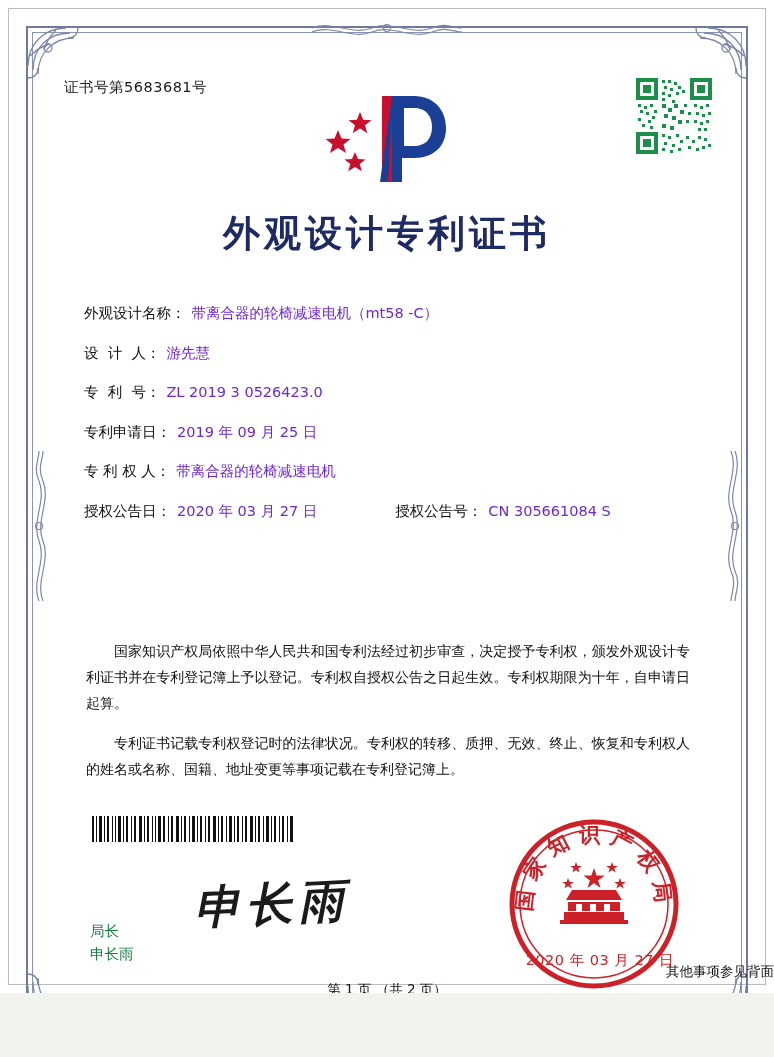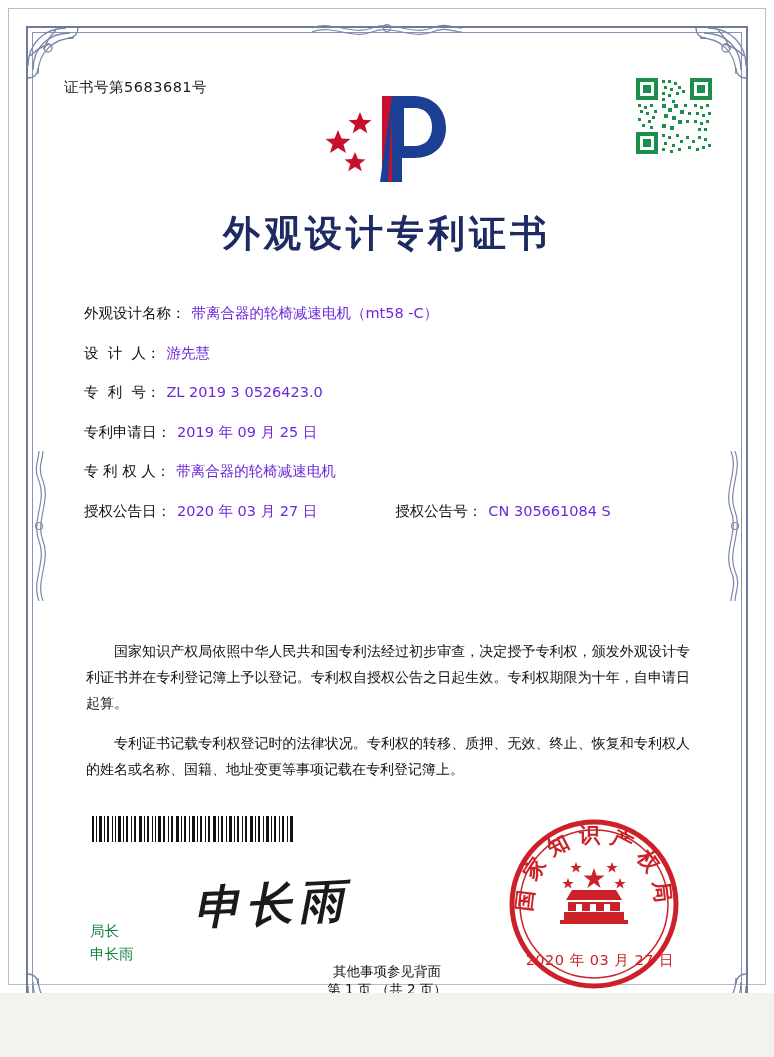--- a/index.html
+++ b/index.html
@@ -213,21 +213,21 @@
     text-align: center;
     font-size: 13.5px;
     color: #111;
   }
 
   .footer-note {
     position: absolute;
     left: 0;
     right: 0;
     bottom: 12px;
-    text-align: center;
+    text-align: right;
     font-size: 13.5px;
     color: #111;
   }
 </style>
 </head>
 <body>
 
 <div class="page">
 
   <div class="outer-border"></div>

